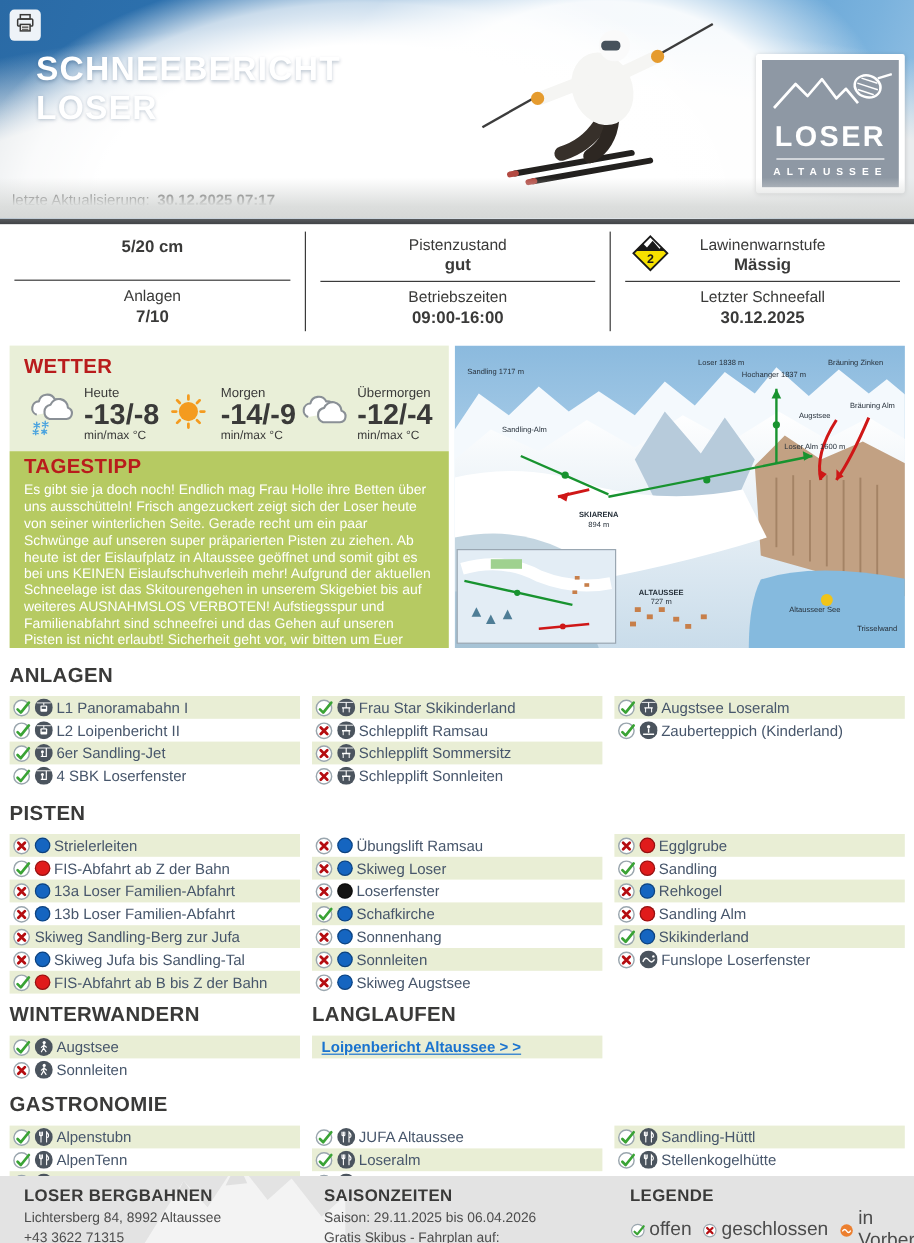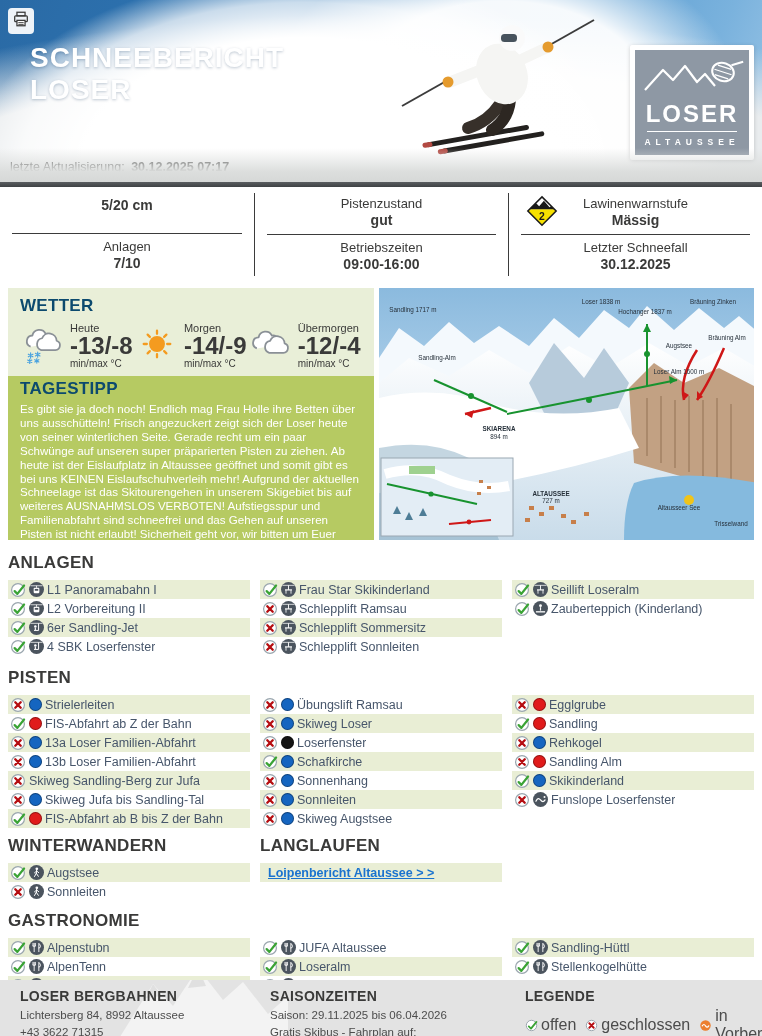--- a/index.html
+++ b/index.html
@@ -40,21 +40,21 @@
   .ib-label { font-size:13px; color:#3a3a39; }
   .ib-value { font-size:14px; font-weight:bold; color:#3a3a39; margin-top:1px; }
   .ib-hr { height:1px; background:#3b3b3b; margin:2px 2px; }
   .av-icon { position:absolute; left:6px; top:2px; width:34px; height:32px; }
 
   
   .main { padding:8px 8px 0; }
   .top-split { display:flex; }
   .left-col { width:370px; height:252px; display:flex; flex-direction:column; }
   .wetter { background:#e9efd8; padding:8px 12px 6px; height:88px; }
-  .wetter-title, .tip-title { font-size:17px; font-weight:bold; color:#0c4a6e; letter-spacing:.3px; }
+  .wetter-title, .tip-title { font-size:17px; font-weight:bold; color:#b91c1c; letter-spacing:.3px; }
   .wx-row { display:flex; margin-top:6px; }
   .wx { display:flex; align-items:center; width:33.3%; }
   .wx .ic { width:50px; flex:0 0 50px; }
   .wx .ic svg { width:46px; height:40px; }
   .wx-label { font-size:11px; color:#3a3a39; }
   .wx-temp { font-size:24px; font-weight:bold; color:#3a3a39; line-height:1; }
   .wx-unit { font-size:10px; color:#3a3a39; }
   .tagestipp { background:#b6ca62; padding:3px 12px; height:164px; overflow:hidden; }
   .tip-text { margin-top:3px; color:#fff; font-size:11.6px; line-height:1.2; }
   .map-wrap { margin-left:5px; width:379px; height:252px; overflow:hidden; background:#cfe4f4; }
@@ -395,21 +395,21 @@
               </span>
               <span class="ic ty">
                 <svg viewBox="0 0 18 18">
                   <circle cx="9" cy="9" r="9" fill="#4b545e"></circle>
                   <path d="M2 4.5 H16" stroke="#fff" stroke-width=".9"></path>
                   <path d="M9 4.5 V7" stroke="#fff" stroke-width="1"></path>
                   <rect x="5.6" y="7" width="6.8" height="6.4" rx="1" fill="#fff"></rect>
                   <rect x="6.9" y="8.3" width="4.2" height="2.2" fill="#4b545e"></rect>
                 </svg>
               </span>
-              <span class="lbl">L2 Vorbereitung II</span>
+              <span class="lbl">L2 Loipenbericht II</span>
             </div>
             <div class="lrow shaded">
               <span class="ic st">
                 <svg viewBox="0 0 20 20">
                   <circle cx="10" cy="10" r="8" fill="#fff" stroke="#9aa6ae" stroke-width="1.5"></circle>
                   <path d="M5.8 11.4 L9.2 14.8 L17.6 4.4" fill="none" stroke="#3aa335" stroke-width="2.8" stroke-linecap="round" stroke-linejoin="round"></path>
                 </svg>
               </span>
               <span class="ic ty">
                 <svg viewBox="0 0 18 18">
@@ -525,21 +525,21 @@
               </span>
               <span class="ic ty">
                 <svg viewBox="0 0 18 18">
                   <circle cx="9" cy="9" r="9" fill="#4b545e"></circle>
                   <path d="M2 4 H16" stroke="#fff" stroke-width=".9"></path>
                   <path d="M9 4 V9.5" stroke="#fff" stroke-width="1.1"></path>
                   <path d="M4.8 9.5 H13.2" stroke="#fff" stroke-width="1.4"></path>
                   <path d="M6 9.5 V14 M12 9.5 V14" stroke="#fff" stroke-width="1"></path>
                 </svg>
               </span>
-              <span class="lbl">Seillift Loseralm</span>
+              <span class="lbl">Augstsee Loseralm</span>
             </div>
             <div class="lrow">
               <span class="ic st">
                 <svg viewBox="0 0 20 20">
                   <circle cx="10" cy="10" r="8" fill="#fff" stroke="#9aa6ae" stroke-width="1.5"></circle>
                   <path d="M5.8 11.4 L9.2 14.8 L17.6 4.4" fill="none" stroke="#3aa335" stroke-width="2.8" stroke-linecap="round" stroke-linejoin="round"></path>
                 </svg>
               </span>
               <span class="ic ty">
                 <svg viewBox="0 0 18 18">

